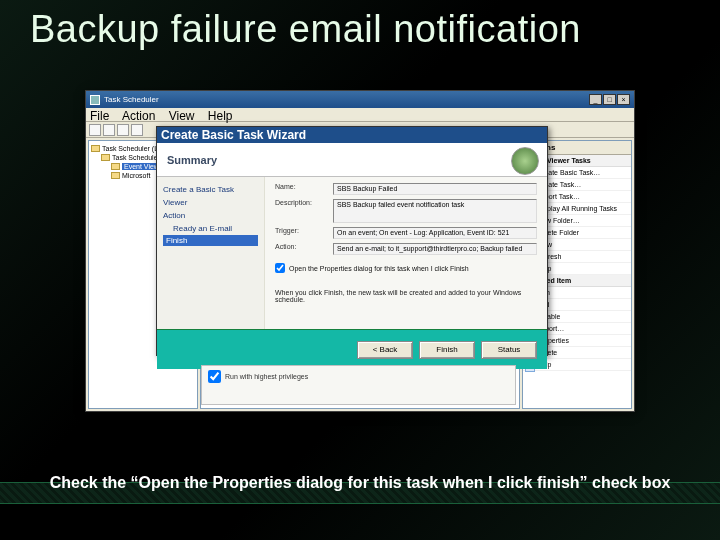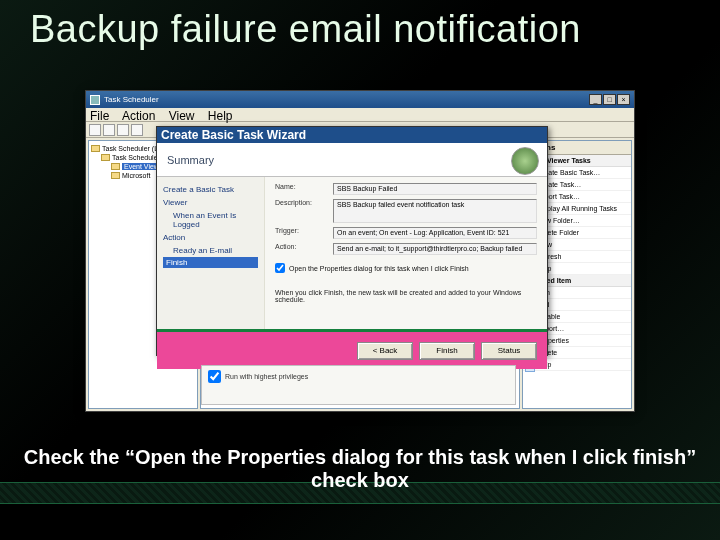--- a/index.html
+++ b/index.html
@@ -32,21 +32,21 @@
     font-size: 38px;
     color: #e7fbe8;
     font-weight: 400;
     letter-spacing: 0.5px;
   }
   .caption {
     position: absolute;
     bottom: 48px;
     left: 0; right:0;
     text-align:center;
-    font-size: 20px;
+    font-size: 16px;
     color: #fff;
     font-weight: 600;
   }
   .ts-window {
     position: absolute;
     top: 90px;
     left: 85px;
     width: 550px;
     height: 322px;
     background: #ece9d8;
@@ -120,21 +120,21 @@
     box-shadow:2px 2px 6px rgba(0,0,0,.5);
   }
   .wiz-title{
     height:16px;
     background:linear-gradient(#1e4e8a,#1e4e8a);
     color:#fff;font-size:12px;padding:2px 4px;font-weight:bold;
     display:flex;align-items:center;
   }
   .wiz-header{
     height:34px;background:#fff;border-bottom:1px solid #c0c0c0;
-    padding:4px 10px;font-size:11px;font-weight:normal;color:#3a4a63;
+    padding:4px 10px;font-size:11px;font-weight:bold;color:#3a4a63;
     display:flex;align-items:center;position:relative;
   }
   .wiz-header::after{
     content:'';position:absolute;right:8px;top:4px;width:26px;height:26px;border-radius:50%;
     background:radial-gradient(#a9d18e,#4a7a3a);border:1px solid #999;
   }
   .wiz-body{display:flex;height:calc(100% - 76px);}
   .wiz-steps{
     width:108px;background:#f1f1eb;padding:6px 6px;font-size:8px;color:#1a3a7a;
     border-right:1px solid #e0e0d4;
@@ -145,21 +145,21 @@
   .wiz-content{
     flex:1;padding:6px 10px;font-size:7px;color:#000;
   }
   .wiz-row{display:flex;margin-bottom:4px;}
   .wiz-label{width:58px;color:#333;}
   .wiz-val{flex:1;background:#f3f3f3;border:1px inset #dcdcdc;padding:1px 3px;height:12px;overflow:hidden;white-space:nowrap;}
   .wiz-chk{display:flex;align-items:center;gap:4px;margin-top:8px;font-size:7px;color:#111;}
   .wiz-chk input{width:10px;height:10px;}
   .wiz-note{margin-top:16px;font-size:7px;color:#222;}
   .wiz-footer{
-    height:40px;border-top:3px solid #15803d;background:#ec4899;
+    height:40px;border-top:1px solid #15803d;background:#14b8a6;
     display:flex;justify-content:flex-end;align-items:center;gap:6px;padding:0 10px;
   }
   .wiz-btn{
     min-width:56px;height:18px;font-size:8px;background:#ece9d8;border:1px solid #888;
     box-shadow:inset 1px 1px #fff,inset -1px -1px #9a9a9a;
     display:flex;align-items:center;justify-content:center;color:#000;
   }
   
   .lower-panel{
     position:absolute;bottom:6px;left:115px;width:315px;height:40px;
@@ -252,21 +252,20 @@
     <div class="wiz-title">
       <span>Create Basic Task Wizard</span>
     </div>
     <div class="wiz-header">
       <span>Summary</span>
     </div>
     <div class="wiz-body">
       <div class="wiz-steps">
         <div>Create a Basic Task</div>
         <div>Viewer</div>
-        <div class="sub">When an Event Is Logged</div>
         <div>Action</div>
         <div class="sub">Ready an E-mail</div>
         <div class="cur">Finish</div>
       </div>
       <div class="wiz-content">
         <div class="wiz-row">
           <div class="wiz-label">Name:</div>
           <div class="wiz-val">SBS Backup Failed</div>
         </div>
         <div class="wiz-row">

